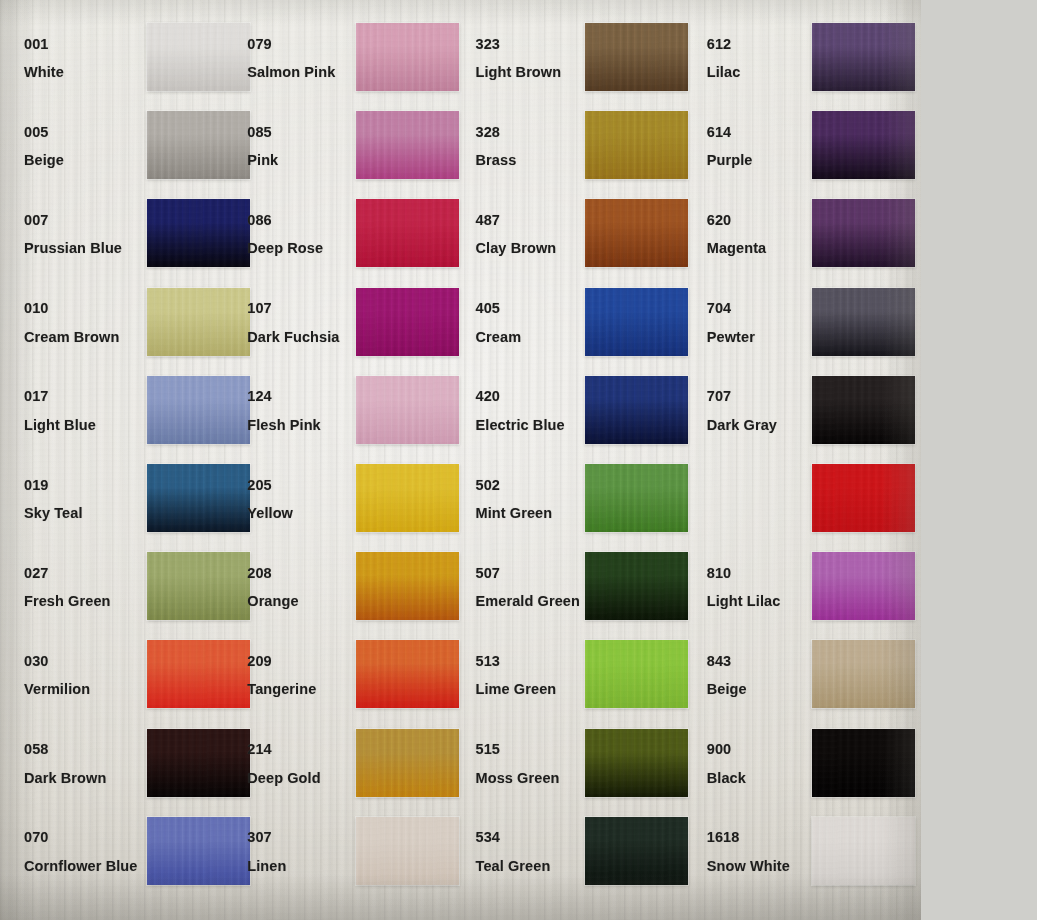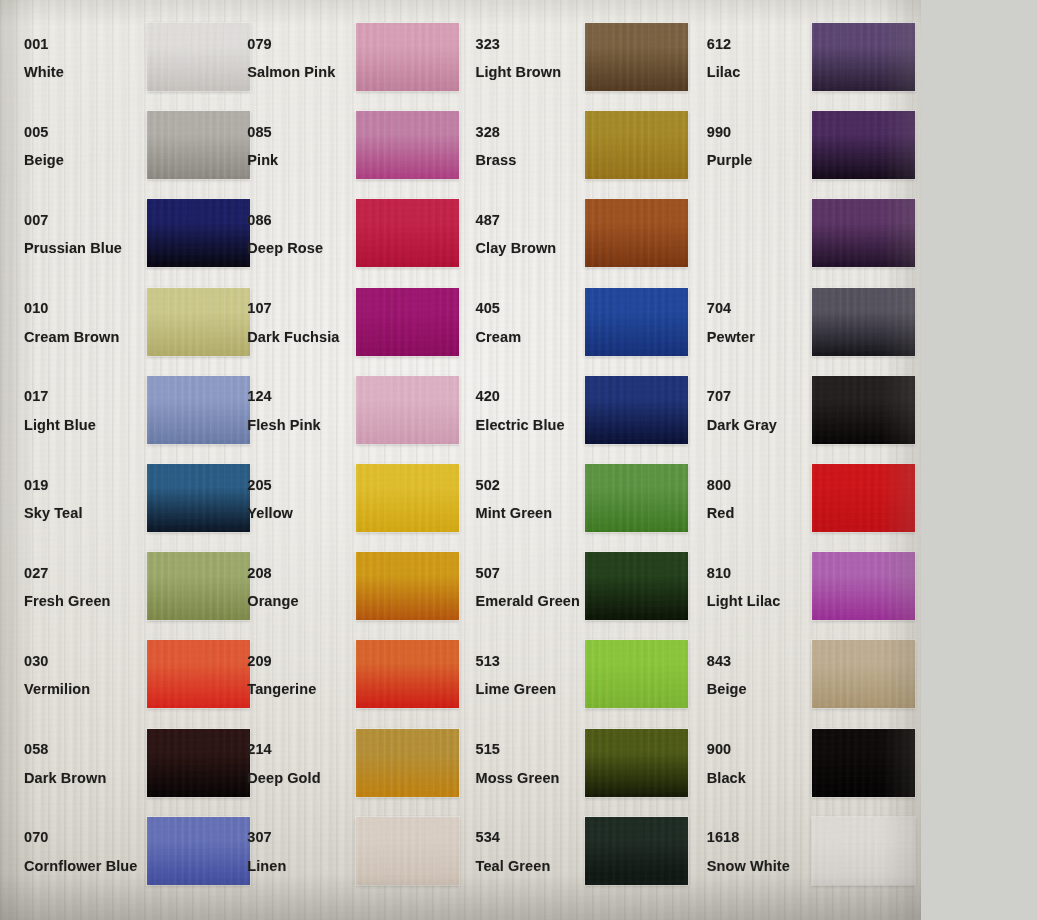--- a/index.html
+++ b/index.html
@@ -182,21 +182,21 @@
       </div>
       <div class="cell col2">
         <div class="labels">
           <div class="code">328</div>
           <div class="cname">Brass</div>
         </div>
         <div class="swatch" style="background: linear-gradient(rgb(165, 138, 40) 0%, rgb(165, 138, 40) 34%, rgb(151, 115, 26) 100%);"></div>
       </div>
       <div class="cell col3">
         <div class="labels">
-          <div class="code">990</div>
+          <div class="code">614</div>
           <div class="cname">Purple</div>
         </div>
         <div class="swatch" style="background: linear-gradient(rgb(75, 42, 94) 0%, rgb(75, 42, 94) 34%, rgb(19, 10, 25) 100%);"></div>
       </div>
       <div class="cell col0">
         <div class="labels">
           <div class="code">007</div>
           <div class="cname">Prussian Blue</div>
         </div>
         <div class="swatch" style="background: linear-gradient(rgb(27, 31, 99) 0%, rgb(27, 31, 99) 34%, rgb(7, 6, 15) 100%);"></div>
@@ -209,20 +209,24 @@
         <div class="swatch" style="background: linear-gradient(rgb(194, 35, 72) 0%, rgb(194, 35, 72) 34%, rgb(178, 16, 54) 100%);"></div>
       </div>
       <div class="cell col2">
         <div class="labels">
           <div class="code">487</div>
           <div class="cname">Clay Brown</div>
         </div>
         <div class="swatch" style="background: linear-gradient(rgb(158, 83, 33) 0%, rgb(158, 83, 33) 34%, rgb(122, 53, 16) 100%);"></div>
       </div>
       <div class="cell col3">
+        <div class="labels">
+          <div class="code">620</div>
+          <div class="cname">Magenta</div>
+        </div>
         <div class="swatch" style="background: linear-gradient(rgb(92, 53, 102) 0%, rgb(92, 53, 102) 34%, rgb(32, 15, 40) 100%);"></div>
       </div>
       <div class="cell col0">
         <div class="labels">
           <div class="code">010</div>
           <div class="cname">Cream Brown</div>
         </div>
         <div class="swatch" style="background: linear-gradient(rgb(204, 201, 140) 0%, rgb(204, 201, 140) 34%, rgb(178, 173, 106) 100%);"></div>
       </div>
       <div class="cell col1">
@@ -289,24 +293,20 @@
         <div class="swatch" style="background: linear-gradient(rgb(223, 190, 44) 0%, rgb(223, 190, 44) 34%, rgb(211, 168, 18) 100%);"></div>
       </div>
       <div class="cell col2">
         <div class="labels">
           <div class="code">502</div>
           <div class="cname">Mint Green</div>
         </div>
         <div class="swatch" style="background: linear-gradient(rgb(92, 148, 67) 0%, rgb(92, 148, 67) 34%, rgb(62, 122, 34) 100%);"></div>
       </div>
       <div class="cell col3">
-        <div class="labels">
-          <div class="code">800</div>
-          <div class="cname">Red</div>
-        </div>
         <div class="swatch" style="background: linear-gradient(rgb(205, 20, 24) 0%, rgb(205, 20, 24) 34%, rgb(192, 15, 20) 100%);"></div>
       </div>
       <div class="cell col0">
         <div class="labels">
           <div class="code">027</div>
           <div class="cname">Fresh Green</div>
         </div>
         <div class="swatch" style="background: linear-gradient(rgb(157, 169, 108) 0%, rgb(157, 169, 108) 34%, rgb(126, 138, 74) 100%);"></div>
       </div>
       <div class="cell col1">

